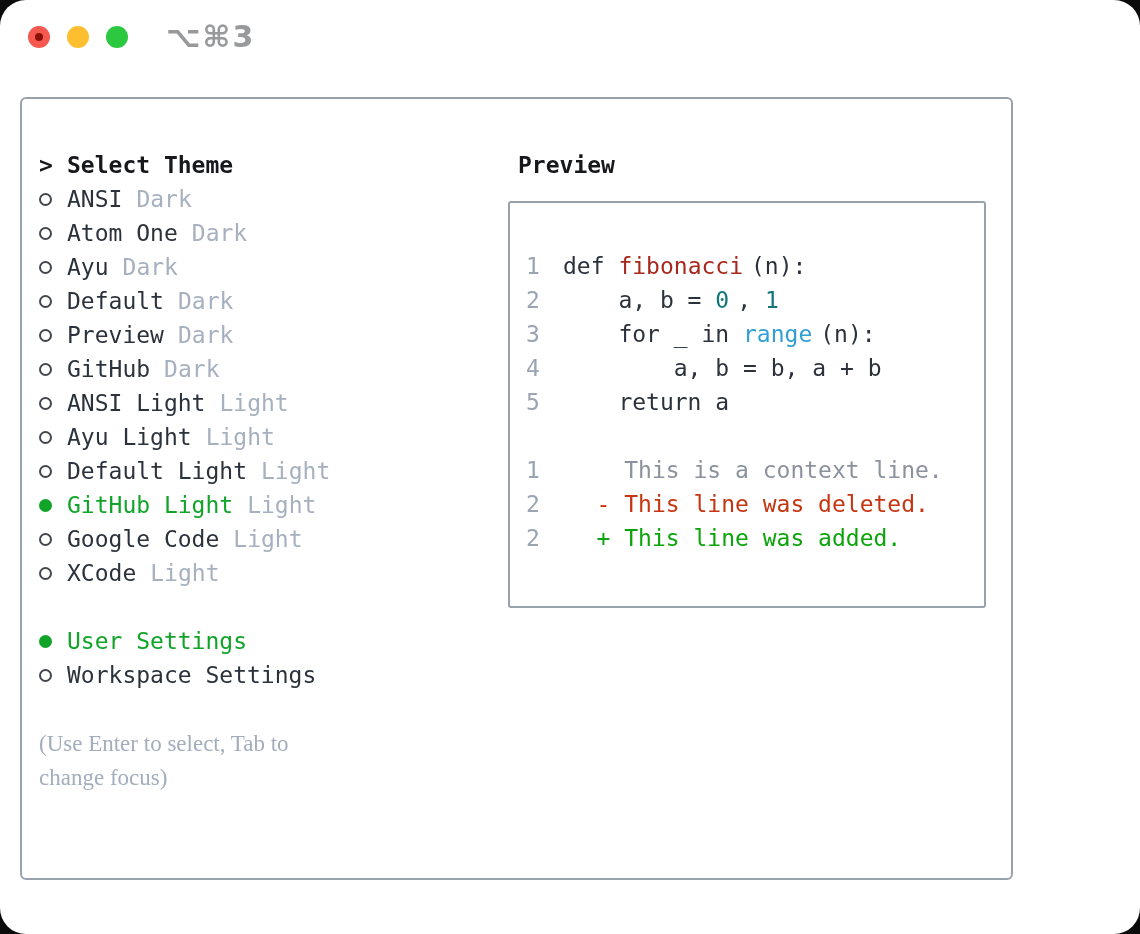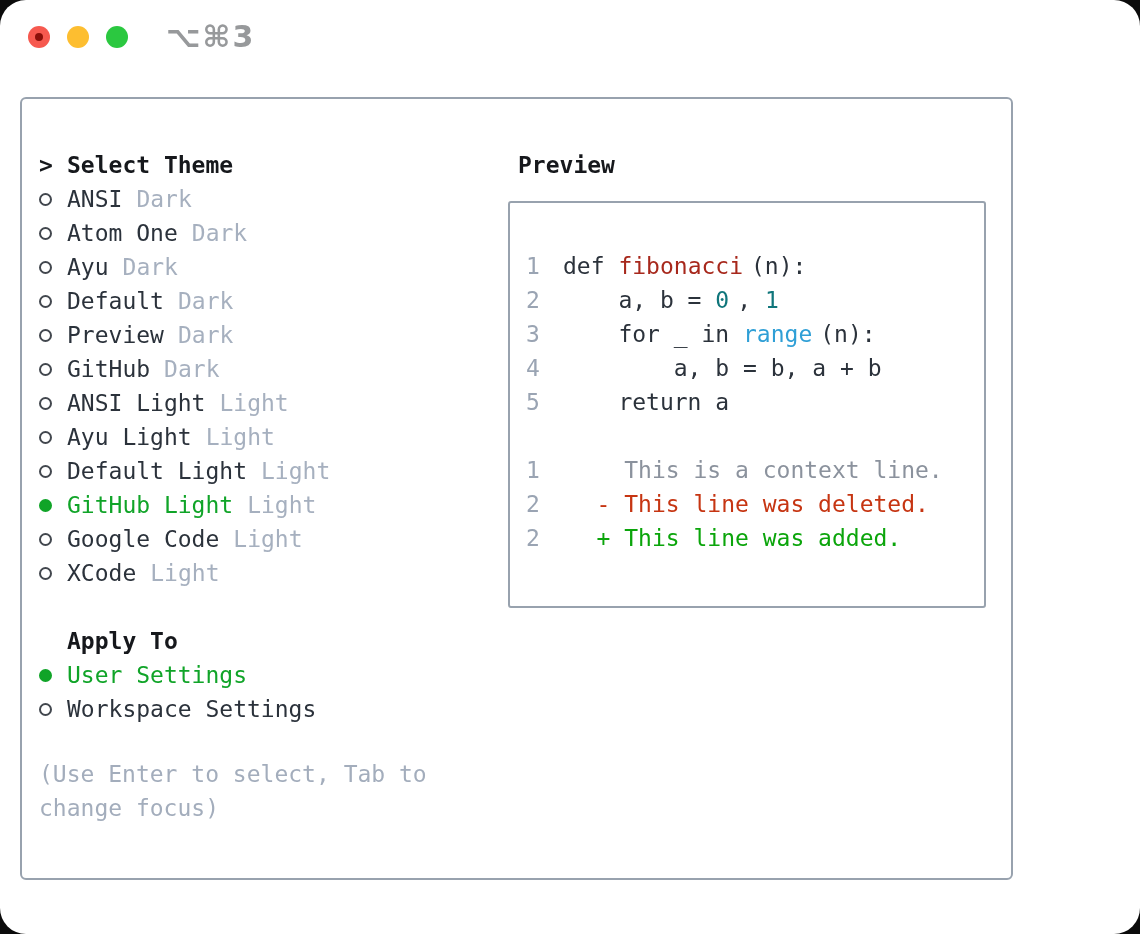--- a/index.html
+++ b/index.html
@@ -23,21 +23,21 @@
   }
   
   .panel{
     position:absolute;left:20px;top:97px;width:993px;height:783px;
     box-sizing:border-box;border:2px solid var(--border-gray,#98a2ae);border-radius:6px;
   }
   .row{display:flex;align-items:center;height:34px;white-space:pre;}
   .list{position:absolute;left:17px;font-size:23px;color:var(--text-dark,#2b323b);}
   .theme-list{top:49px;}
   .apply-list{top:525px;}
-  .hint-block{top:658px;}
+  .hint-block{top:628px;font-family:Liberation Serif, serif;}
   .heading{font-weight:bold;color:var(--heading-dark,#16181c);}
   .hprefix{display:inline-block;width:28px;font-weight:bold;}
   .spacer{display:inline-block;width:28px;}
   .dot{box-sizing:border-box;width:13px;height:13px;border-radius:50%;
        border:2.5px solid var(--circle-gray,#42474e);margin-right:15px;flex:none;}
   .dot.filled{background:var(--accent-green,#10a428);border-color:var(--accent-green,#10a428);}
   .selected .tname{color:var(--accent-green,#10a428);}
   .ttag{color:var(--muted-gray,#a6b0bf);margin-left:14px;}
   .hint-block .row{color:var(--hint-gray,#a3adbc);}
   
@@ -134,23 +134,20 @@
         <span class="ttag">Light</span>
       </div>
       <div class="row item">
         <span class="dot"></span>
         <span class="tname">XCode</span>
         <span class="ttag">Light</span>
       </div>
     </div>
 
     <div class="list apply-list">
-      <div class="row heading">
-        <span class="spacer"></span><span>Apply To</span>
-      </div>
       <div class="row item selected">
         <span class="dot filled"></span>
         <span class="tname">User Settings</span>
       </div>
       <div class="row item">
         <span class="dot"></span>
         <span class="tname">Workspace Settings</span>
       </div>
     </div>
 

